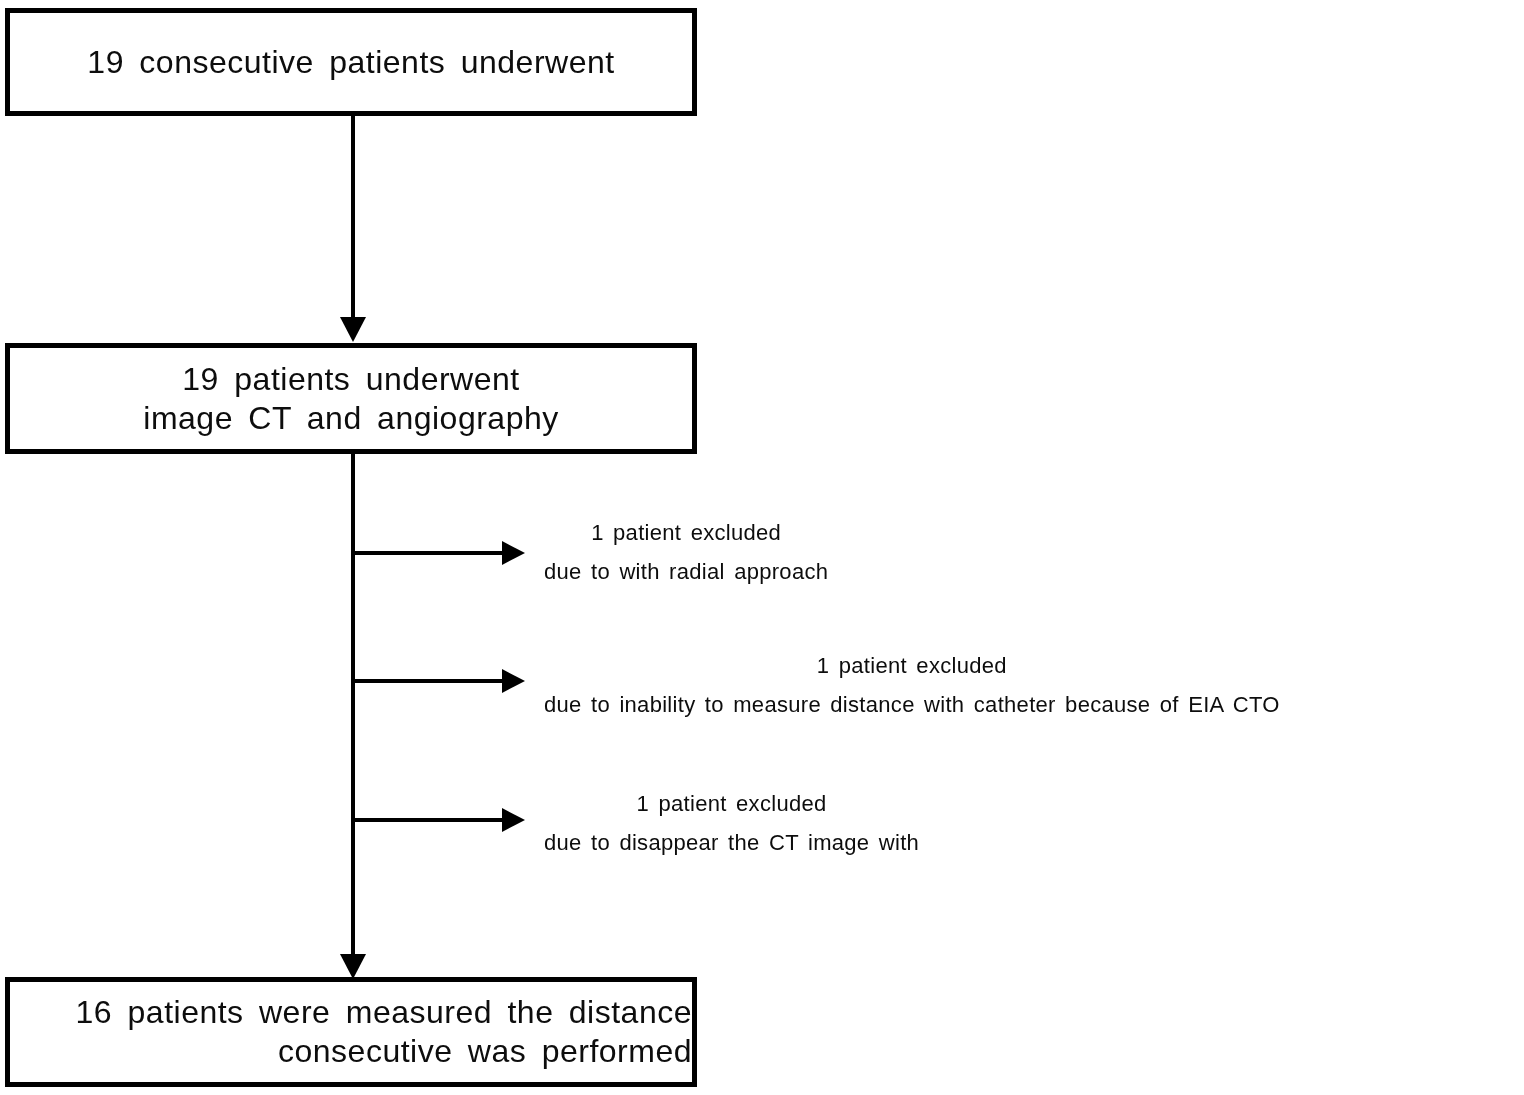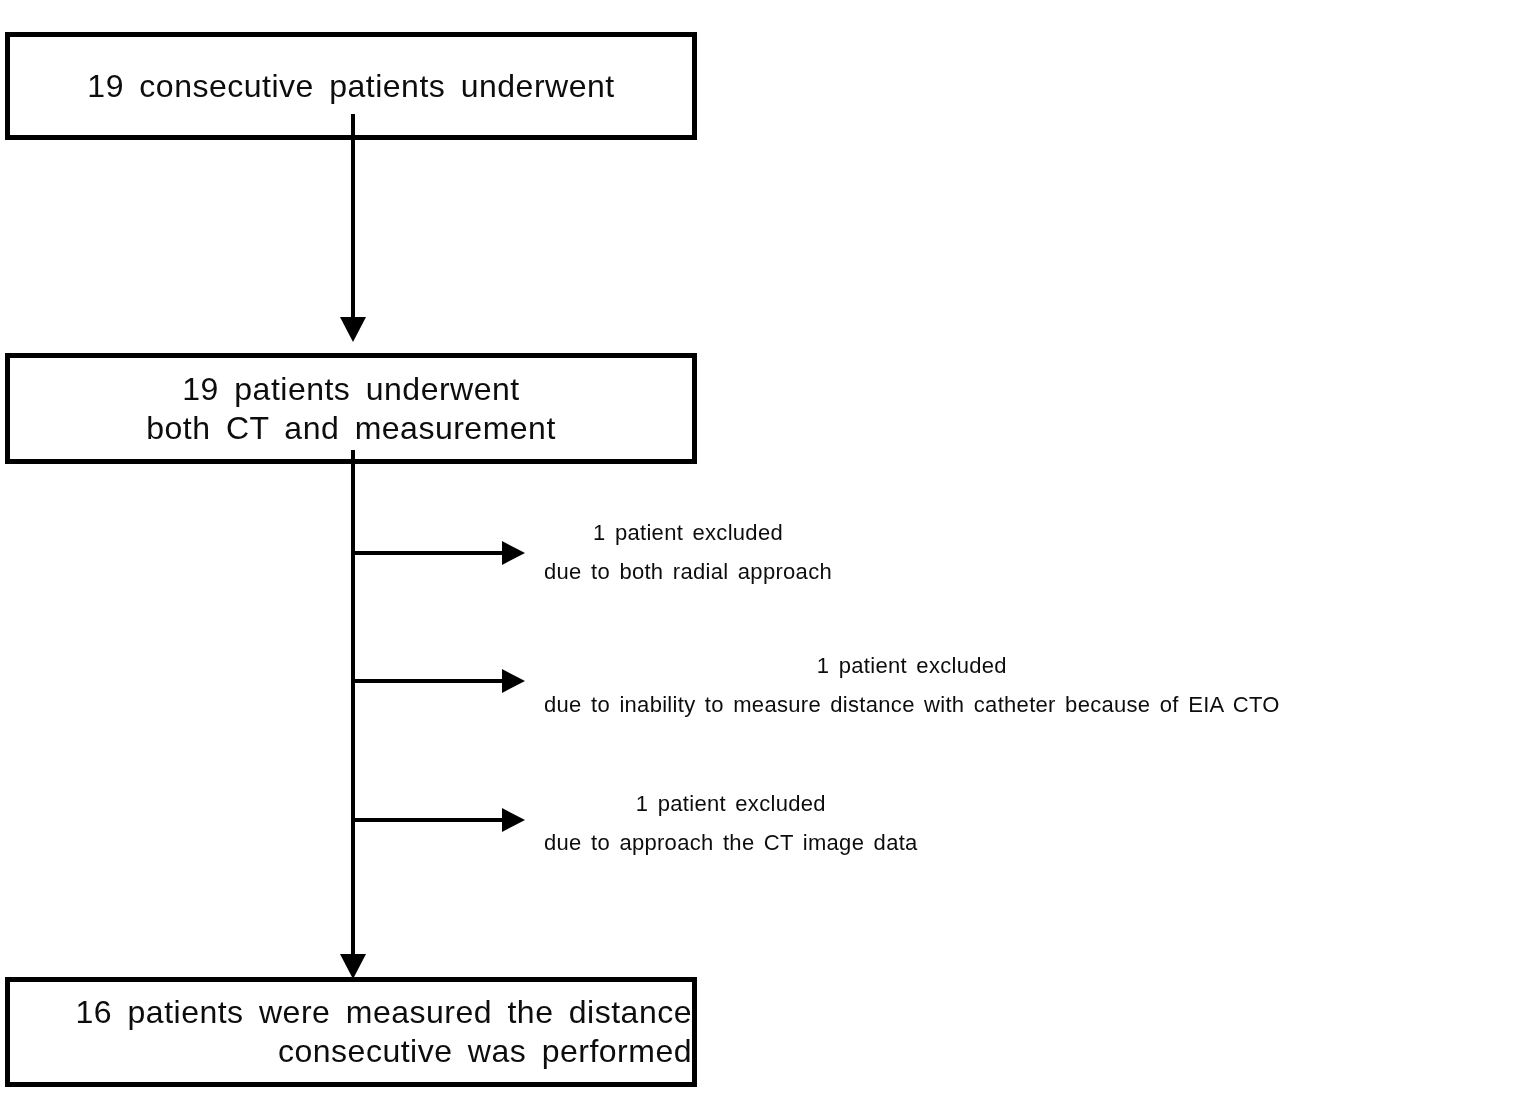--- a/index.html
+++ b/index.html
@@ -26,22 +26,22 @@
     display: flex;
     flex-direction: column;
     align-items: center;
     justify-content: center;
     text-align: center;
     font-size: 32px;
     line-height: 39px;
     word-spacing: 6px;
     letter-spacing: 0.5px;
   }
-  .box-top    { top: 8px;   height: 108px; margin-top: 24px; }
-  .box-middle { top: 353px; height: 111px; }
+  .box-top    { top: 8px;   height: 108px; }
+  .box-middle { top: 343px; height: 111px; }
   .box-bottom { top: 977px; height: 110px; align-items: flex-end; }
 
   .vline {
     position: absolute;
     width: 4px;
     background: #000000;
   }
   .vline-1 { left: 351px; top: 114px; height: 205px; }
   .vline-2 { left: 351px; top: 450px; height: 506px; }
 
@@ -104,45 +104,45 @@
 
   <div class="flow-box box-top">
     <span class="line">19 consecutive patients underwent</span>
   </div>
 
   <div class="vline vline-1"></div>
   <div class="arrow-down arrow-down-1"></div>
 
   <div class="flow-box box-middle">
     <span class="line">19 patients underwent</span>
-    <span class="line">both CT and measurement</span>
+    <span class="line">image CT and angiography</span>
   </div>
 
   <div class="vline vline-2"></div>
   <div class="arrow-down arrow-down-2"></div>
 
   <div class="hline hline-1"></div>
   <div class="arrow-right arrow-right-1"></div>
   <div class="branch-text branch-text-1">
     <span class="line">1 patient excluded</span>
-    <span class="line">due to both radial approach</span>
+    <span class="line">due to with radial approach</span>
   </div>
 
   <div class="hline hline-2"></div>
   <div class="arrow-right arrow-right-2"></div>
   <div class="branch-text branch-text-2">
     <span class="line">1 patient excluded</span>
     <span class="line">due to inability to measure distance with catheter because of EIA CTO</span>
   </div>
 
   <div class="hline hline-3"></div>
   <div class="arrow-right arrow-right-3"></div>
   <div class="branch-text branch-text-3">
     <span class="line">1 patient excluded</span>
-    <span class="line">due to approach the CT image data</span>
+    <span class="line">due to disappear the CT image with</span>
   </div>
 
   <div class="flow-box box-bottom">
     <span class="line">16 patients were measured the distance</span>
     <span class="line">consecutive was performed</span>
   </div>
 
 </div>
 
 </body></html>

